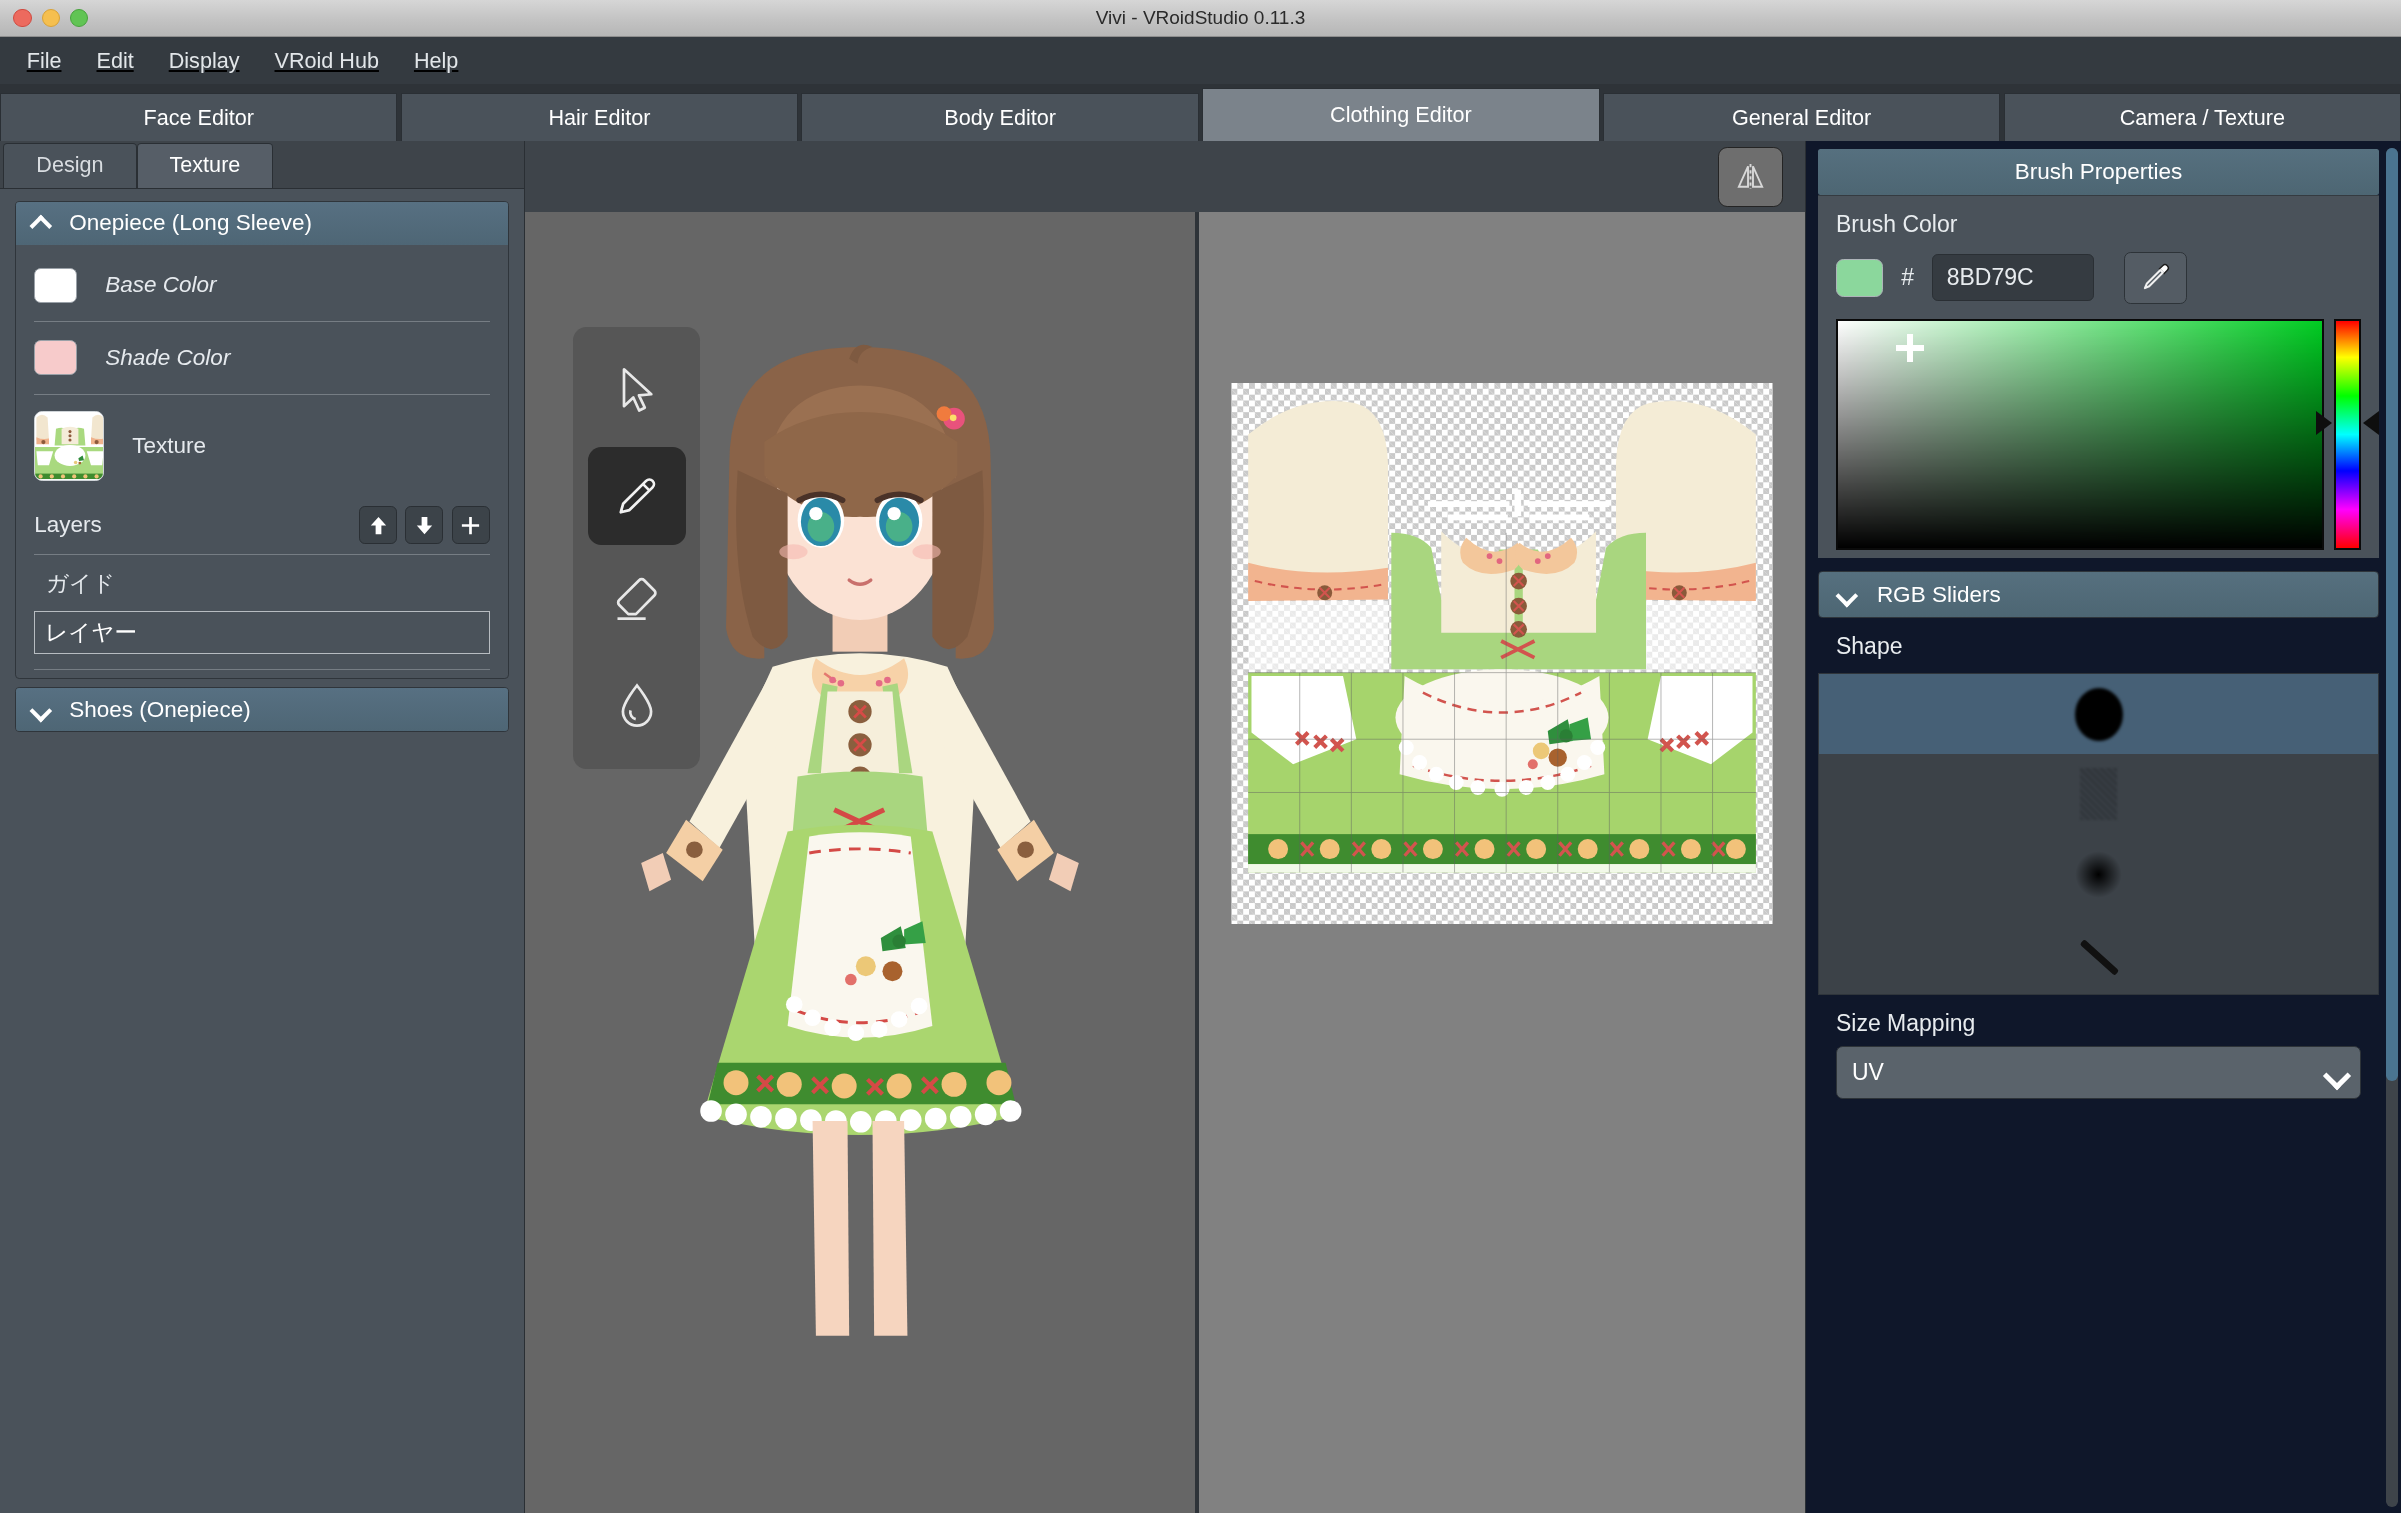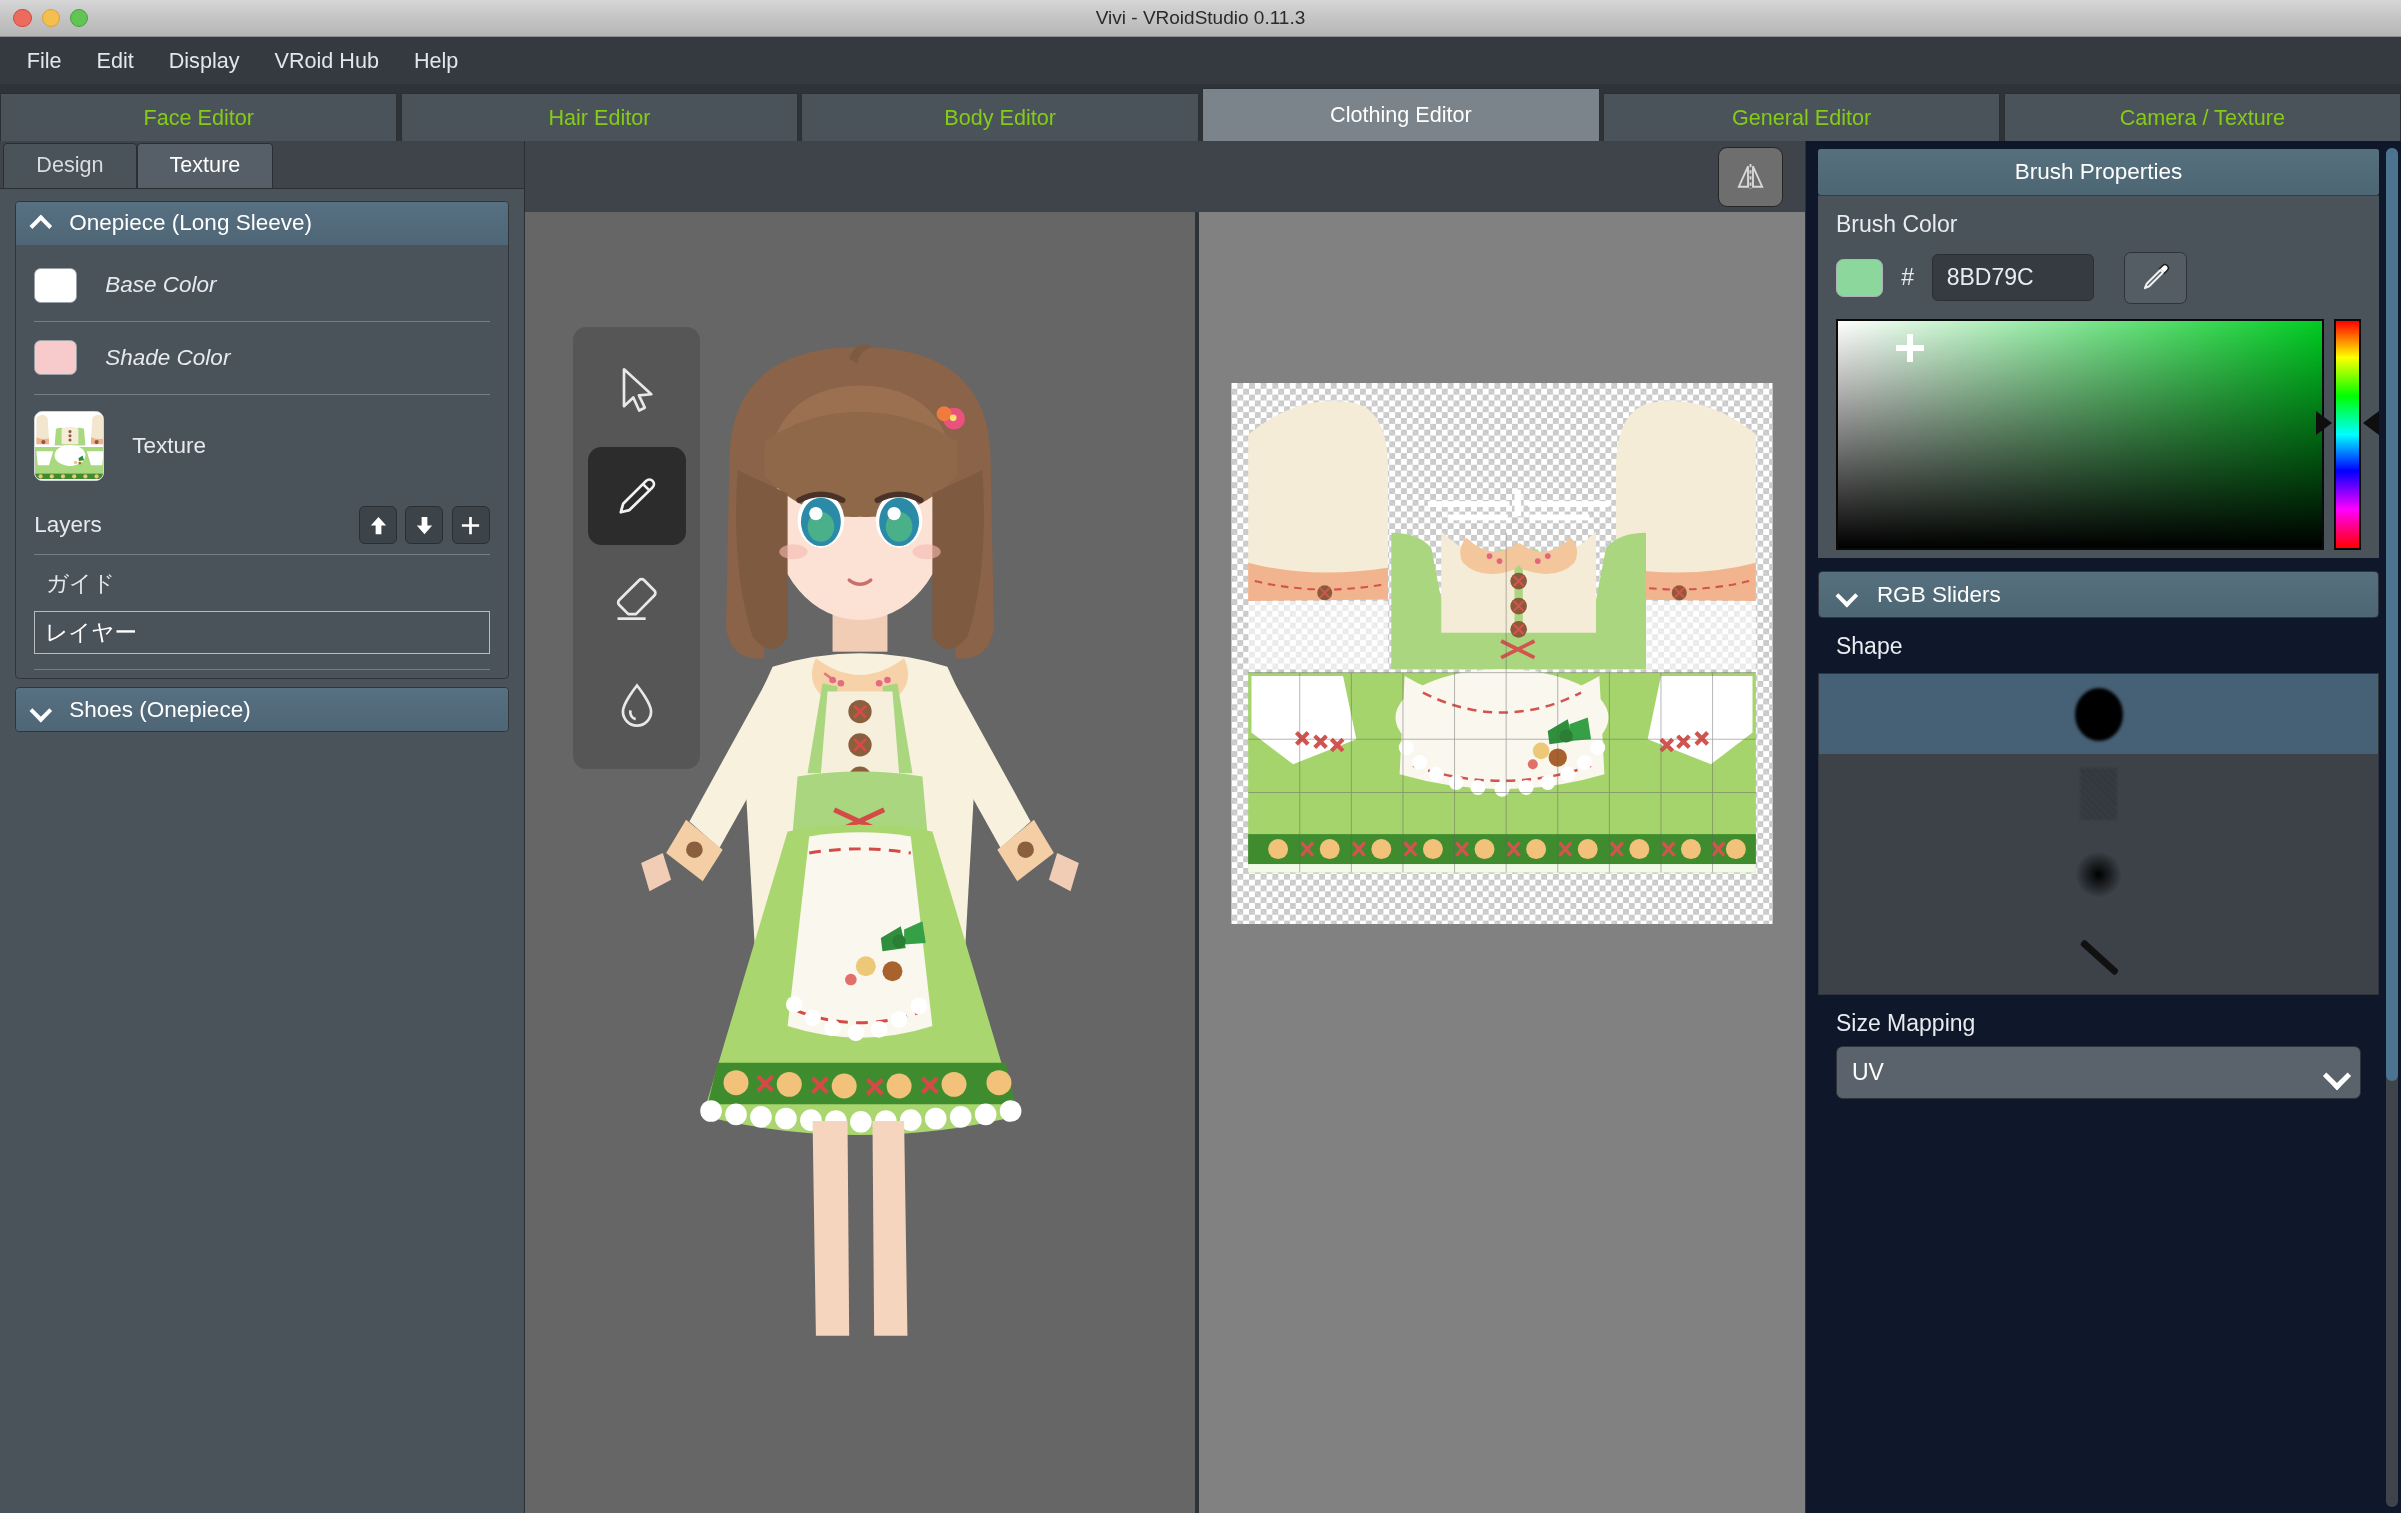--- a/index.html
+++ b/index.html
@@ -26,42 +26,42 @@
   .title-text {
     position: absolute; left: 0; right: 0; text-align: center;
     font-size: 19px; color: #2a2a2a;
     pointer-events: none;
   }
 
   
   .menubar {
     height: 47px; background: #343a40;
     display: flex; align-items: center;
-    padding-left: 11.7px; gap: 5px;
+    padding-left: 11.7px; gap: 5px; text-decoration: underline;
   }
   .menu-item {
     font-size: 21.6px; color: #e2e6e9;
     padding: 4.2px 15px; cursor: default;
     white-space: nowrap;
   }
 
   
   .tabstrip {
     height: 57px; background: #2e3338;
     display: flex; align-items: flex-end;
     gap: 3.3px;
   }
   .tab {
     flex: 1;
     height: 48px;
     background: #4a525a;
     border: 0.8px solid #2a2f34;
     border-bottom: none;
     display: flex; align-items: center; justify-content: center;
-    font-size: 21.6px; color: #84cc16;
+    font-size: 21.6px; color: #ffffff;
     cursor: default;
   }
   .tab.active { background: #7b838b; color: #ffffff; height: 53px; }
 
   
   .main {
     display: flex;
     height: calc(1514px - 37px - 47px - 57px);
     background: #3e444a;
   }

